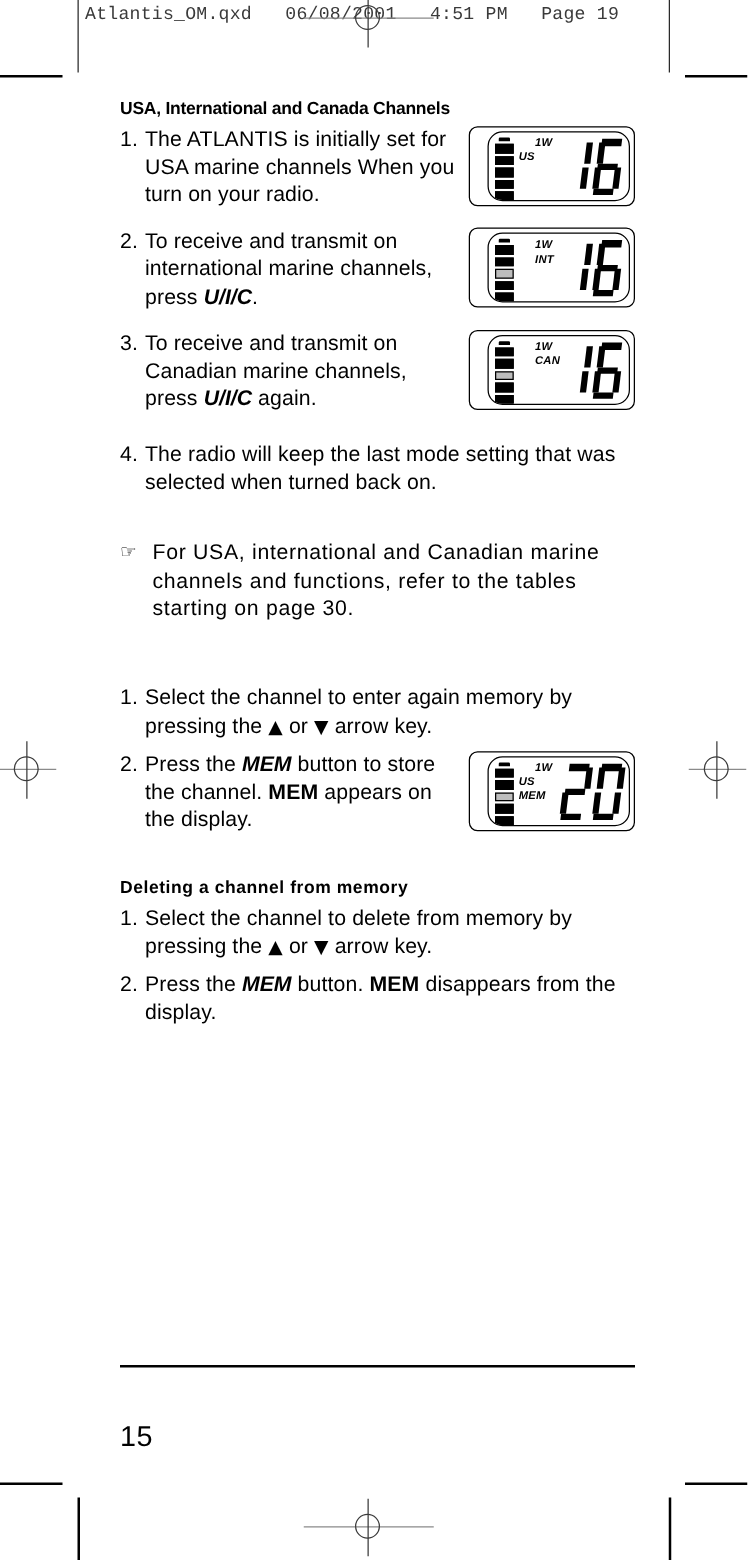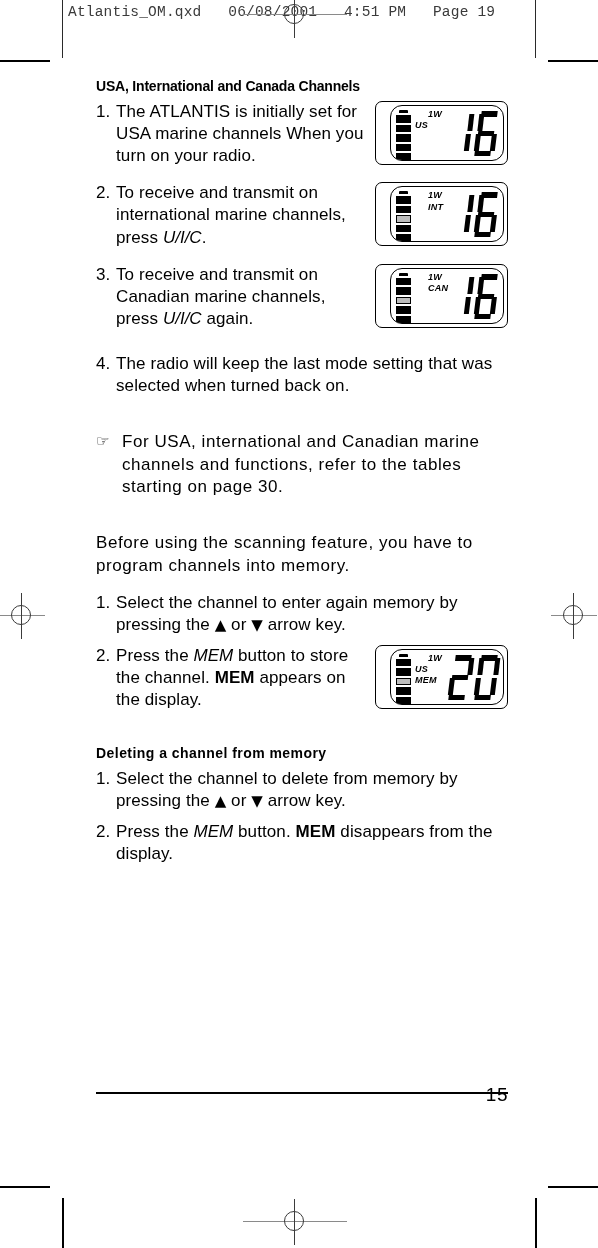--- a/index.html
+++ b/index.html
@@ -128,21 +128,21 @@
     align-items: flex-start;
     justify-content: space-between;
   }
   .row .col-text { width: 268px; }
 
   .gap-s { height: 9px; }
   .gap-m { height: 15px; }
   .gap-l { height: 23px; }
   .gap-xl { height: 34px; }
 
-  b.bi { font-weight: normal; font-style: italic; letter-spacing: 0; }
+  b.bi { font-weight: bold; font-style: italic; letter-spacing: 0; }
   b.bu { font-weight: bold; font-style: normal; }
 
   
   .note {
     display: flex;
     font-size: 17px;
     line-height: 1.32;
     letter-spacing: 0.55px;
   }
   .note .hand {
@@ -243,24 +243,24 @@
     position: absolute;
     left: 96px;
     top: 1092px;
     width: 412px;
     height: 2px;
     background: #000;
   }
   .page-no {
     position: absolute;
     left: 96px;
-    top: 1084px;
+    top: 1136px;
     width: 412px;
-    text-align: right;
-    font-size: 19px;
+    text-align: left;
+    font-size: 23px;
     letter-spacing: 0.5px;
   }
 </style>
 </head>
 <body>
 
 <div class="crop-h crop-tl-h"></div>
 <div class="crop-h crop-tr-h"></div>
 <div class="crop-h crop-bl-h"></div>
 <div class="crop-h crop-br-h"></div>
@@ -430,21 +430,20 @@
 
   <div class="gap-xl"></div>
 
   <div class="note">
     <span class="hand">☞</span>
     <span class="ntxt">For USA, international and Canadian marine channels and functions, refer to the tables starting on page 30.</span>
   </div>
 
   <div class="gap-xl"></div>
 
-  <p class="body wide">Before using the scanning feature, you have to program channels into memory.</p>
 
   <div class="gap-m"></div>
 
   <div class="item">
     <span class="num">1.</span>
     <span class="txt"><span>Select the channel to enter again memory by pressing the </span><span class="arrow">▲</span><span> or </span><span class="arrow">▼</span><span> arrow key.</span></span>
   </div>
 
   <div class="gap-s"></div>
 

